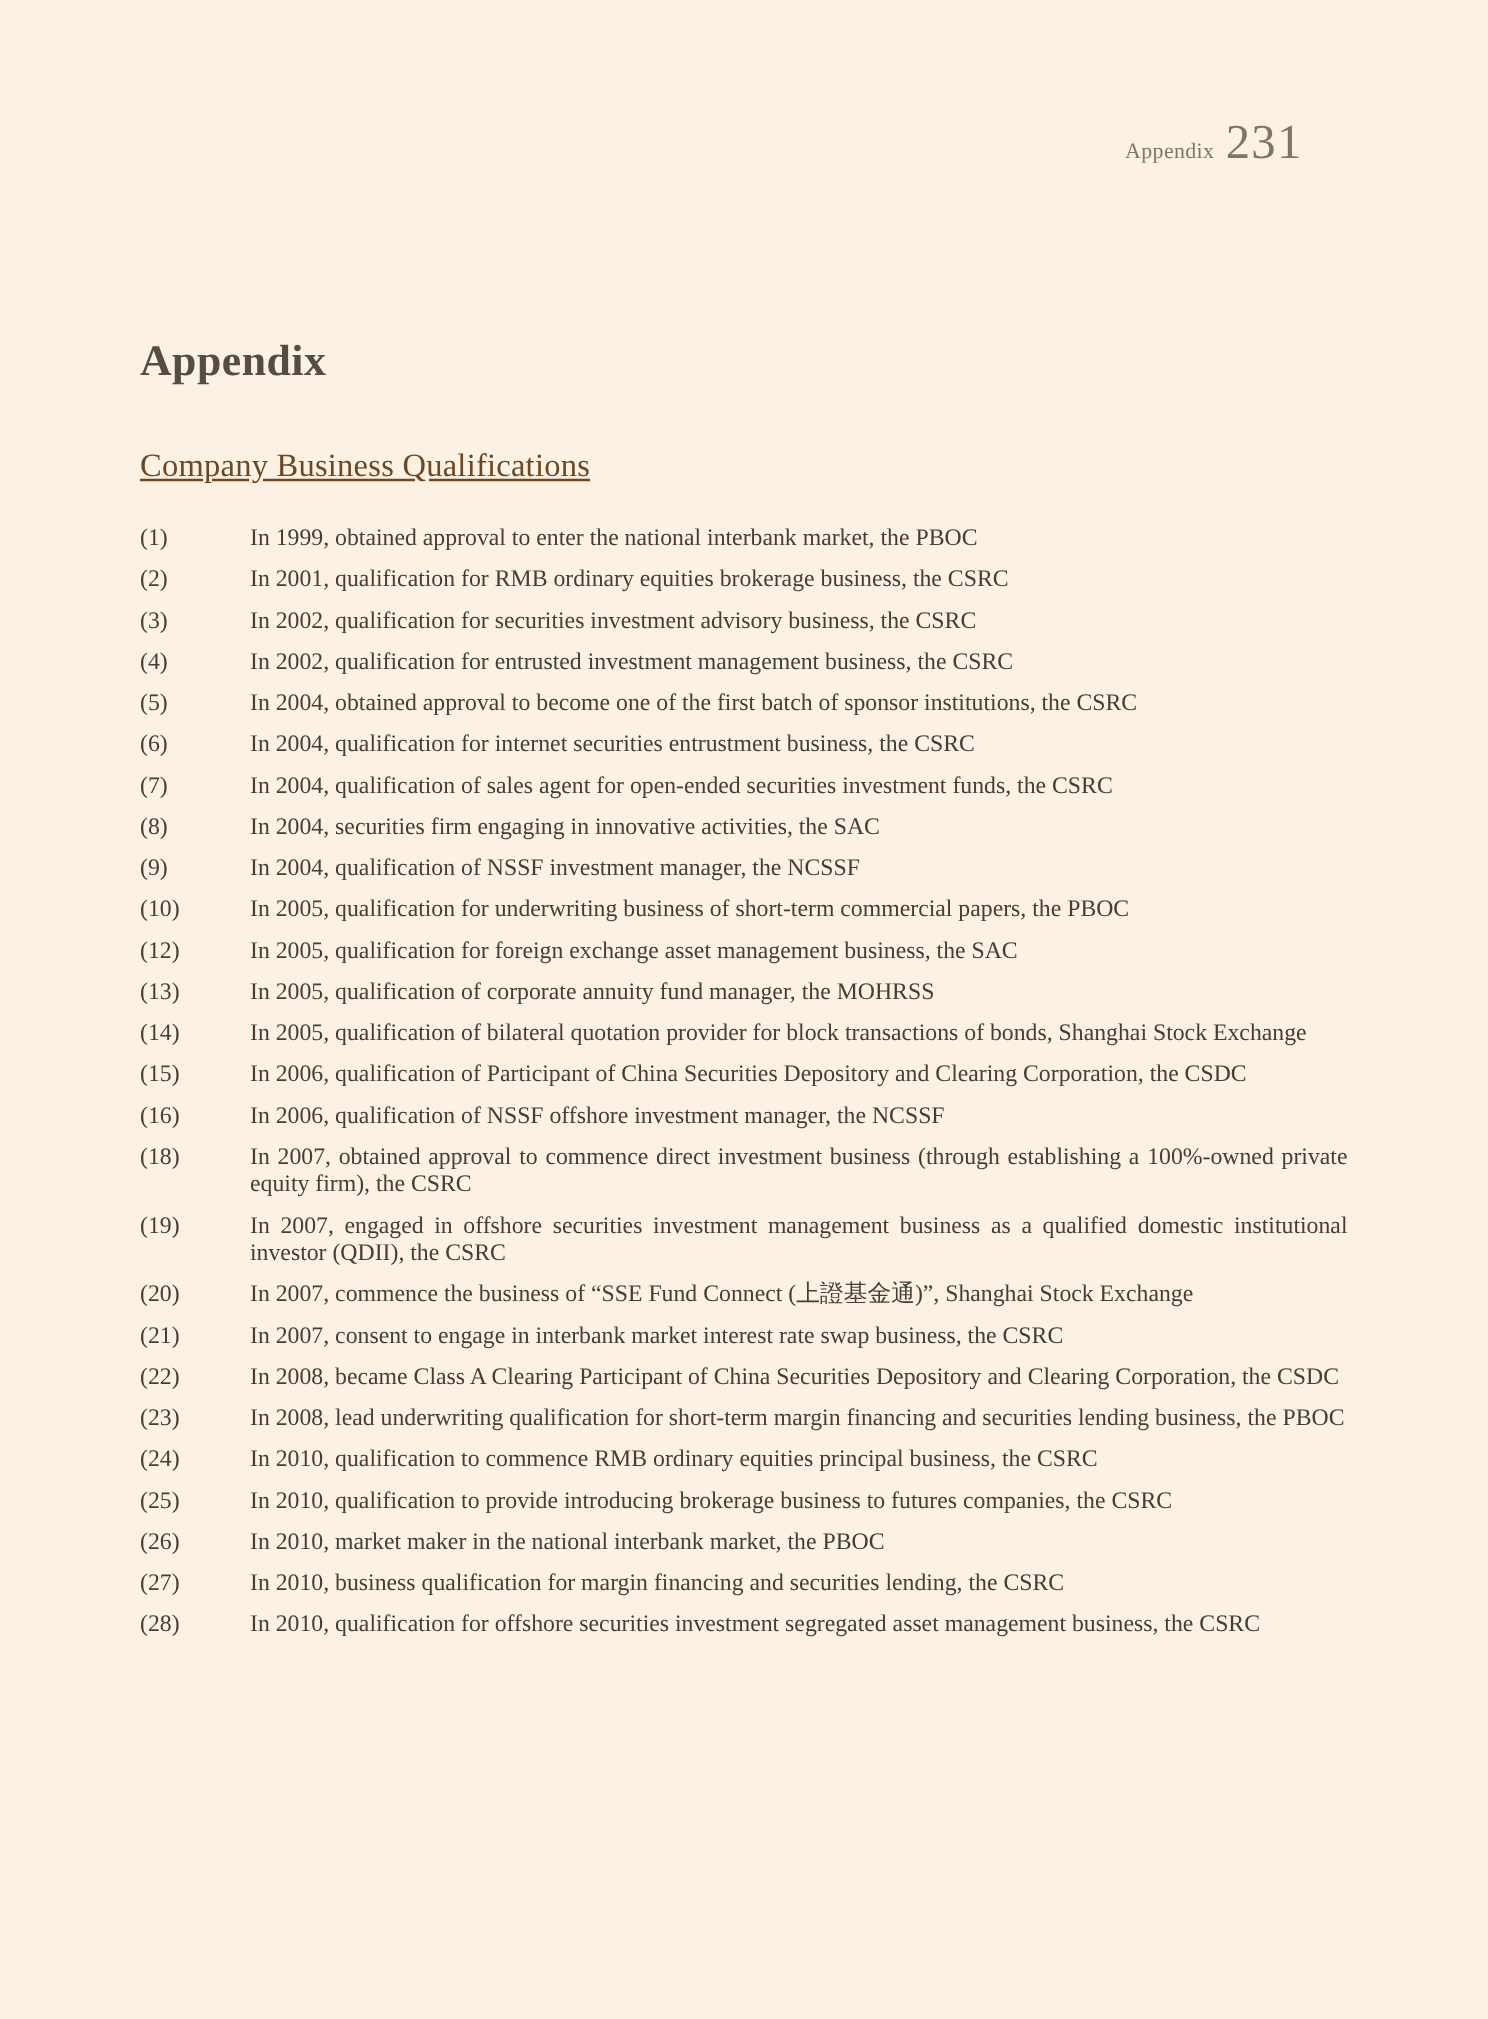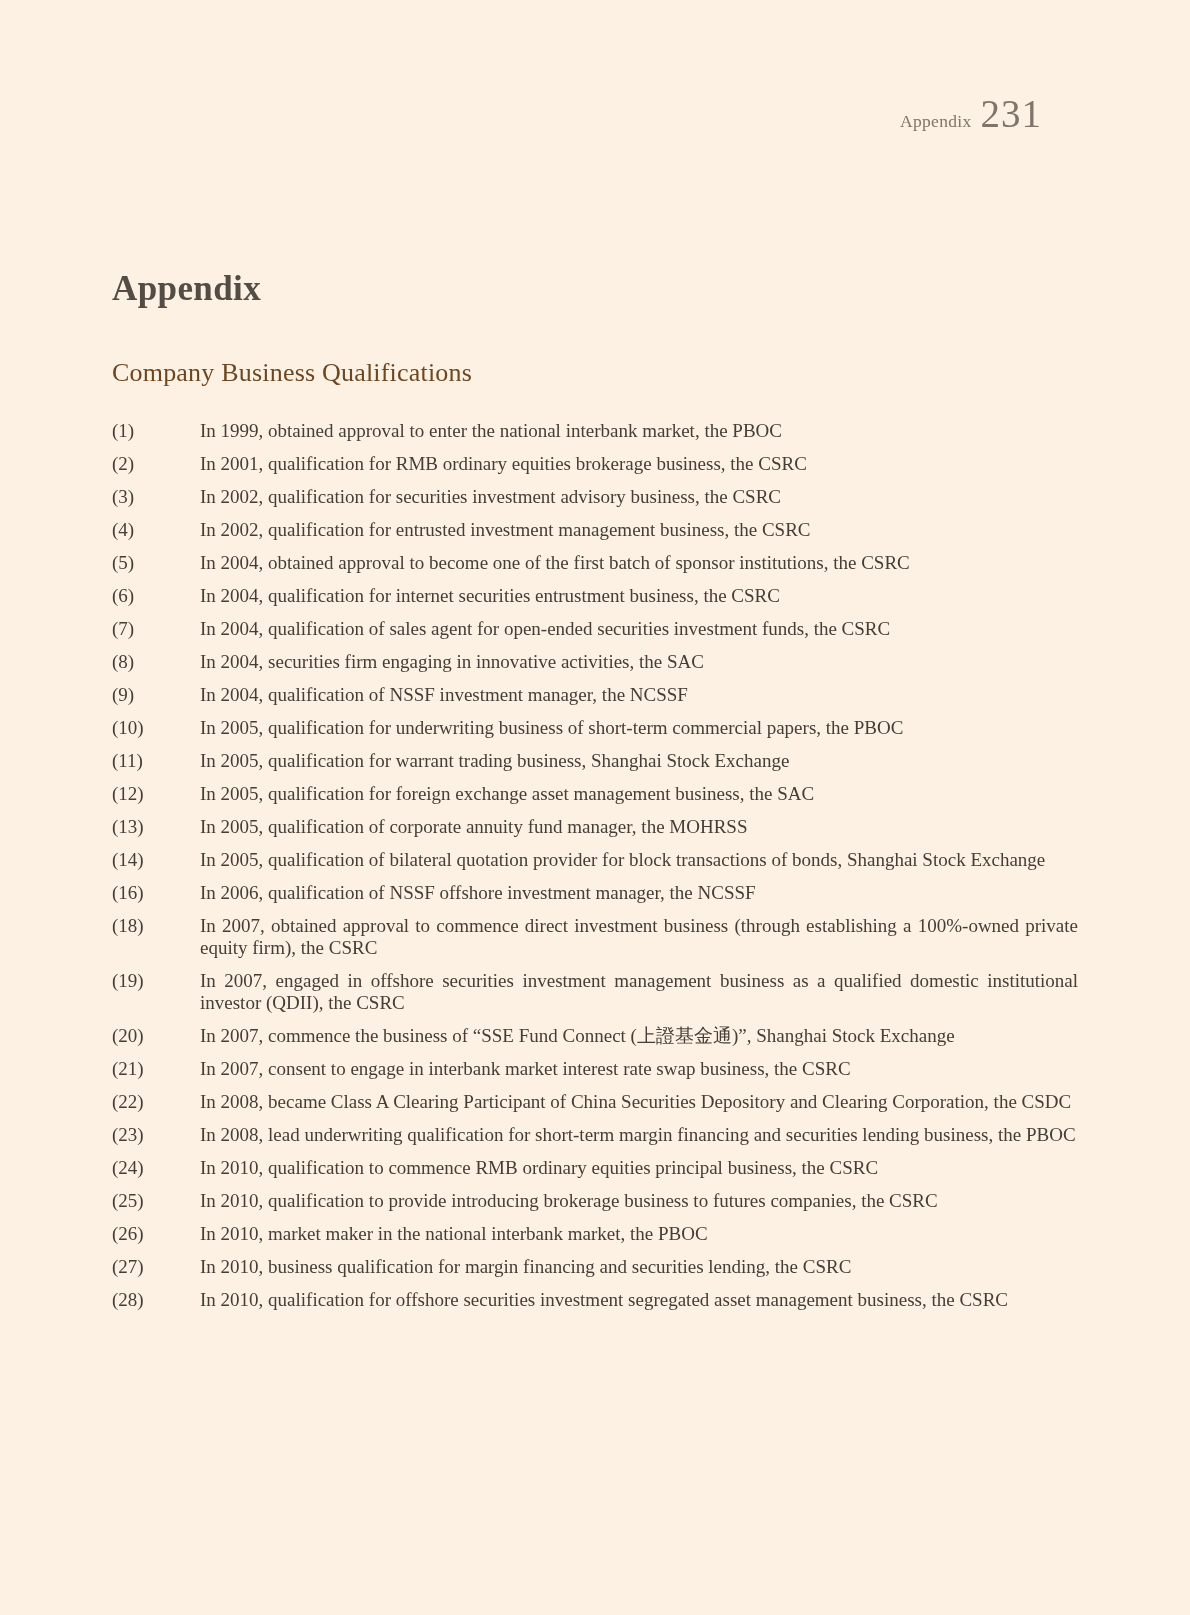--- a/index.html
+++ b/index.html
@@ -50,20 +50,21 @@
     letter-spacing: 0.4px;
     line-height: 1;
   }
   .section-title {
     margin: 54px 0 0 112px;
     font-size: 26px;
     font-weight: 400;
     color: #6e4722;
     letter-spacing: 0.2px;
     line-height: 1;
+    text-decoration: underline;
   }
 
   
   .qual-list {
     margin: 34px 112px 0 112px;
     width: 966px;
   }
   .qual-item {
     display: flex;
     align-items: flex-start;
@@ -130,36 +131,36 @@
       </div>
       <div class="qual-item">
         <span class="qual-num">(9)</span>
         <span class="qual-text">In 2004, qualification of NSSF investment manager, the NCSSF</span>
       </div>
       <div class="qual-item">
         <span class="qual-num">(10)</span>
         <span class="qual-text">In 2005, qualification for underwriting business of short-term commercial papers, the PBOC</span>
       </div>
       <div class="qual-item">
-        <span class="qual-num">(11)</span>
-        <span class="qual-text">In 2005, qualification for warrant trading business, Shanghai Stock Exchange</span>
-      </div>
-      <div class="qual-item">
         <span class="qual-num">(12)</span>
         <span class="qual-text">In 2005, qualification for foreign exchange asset management business, the SAC</span>
       </div>
       <div class="qual-item">
         <span class="qual-num">(13)</span>
         <span class="qual-text">In 2005, qualification of corporate annuity fund manager, the MOHRSS</span>
       </div>
       <div class="qual-item">
         <span class="qual-num">(14)</span>
         <span class="qual-text">In 2005, qualification of bilateral quotation provider for block transactions of bonds, Shanghai Stock Exchange</span>
       </div>
       <div class="qual-item">
+        <span class="qual-num">(15)</span>
+        <span class="qual-text">In 2006, qualification of Participant of China Securities Depository and Clearing Corporation, the CSDC</span>
+      </div>
+      <div class="qual-item">
         <span class="qual-num">(16)</span>
         <span class="qual-text">In 2006, qualification of NSSF offshore investment manager, the NCSSF</span>
       </div>
       <div class="qual-item">
         <span class="qual-num">(18)</span>
         <span class="qual-text">In 2007, obtained approval to commence direct investment business (through establishing a 100%-owned private equity firm), the CSRC</span>
       </div>
       <div class="qual-item">
         <span class="qual-num">(19)</span>
         <span class="qual-text">In 2007, engaged in offshore securities investment management business as a qualified domestic institutional investor (QDII), the CSRC</span>

